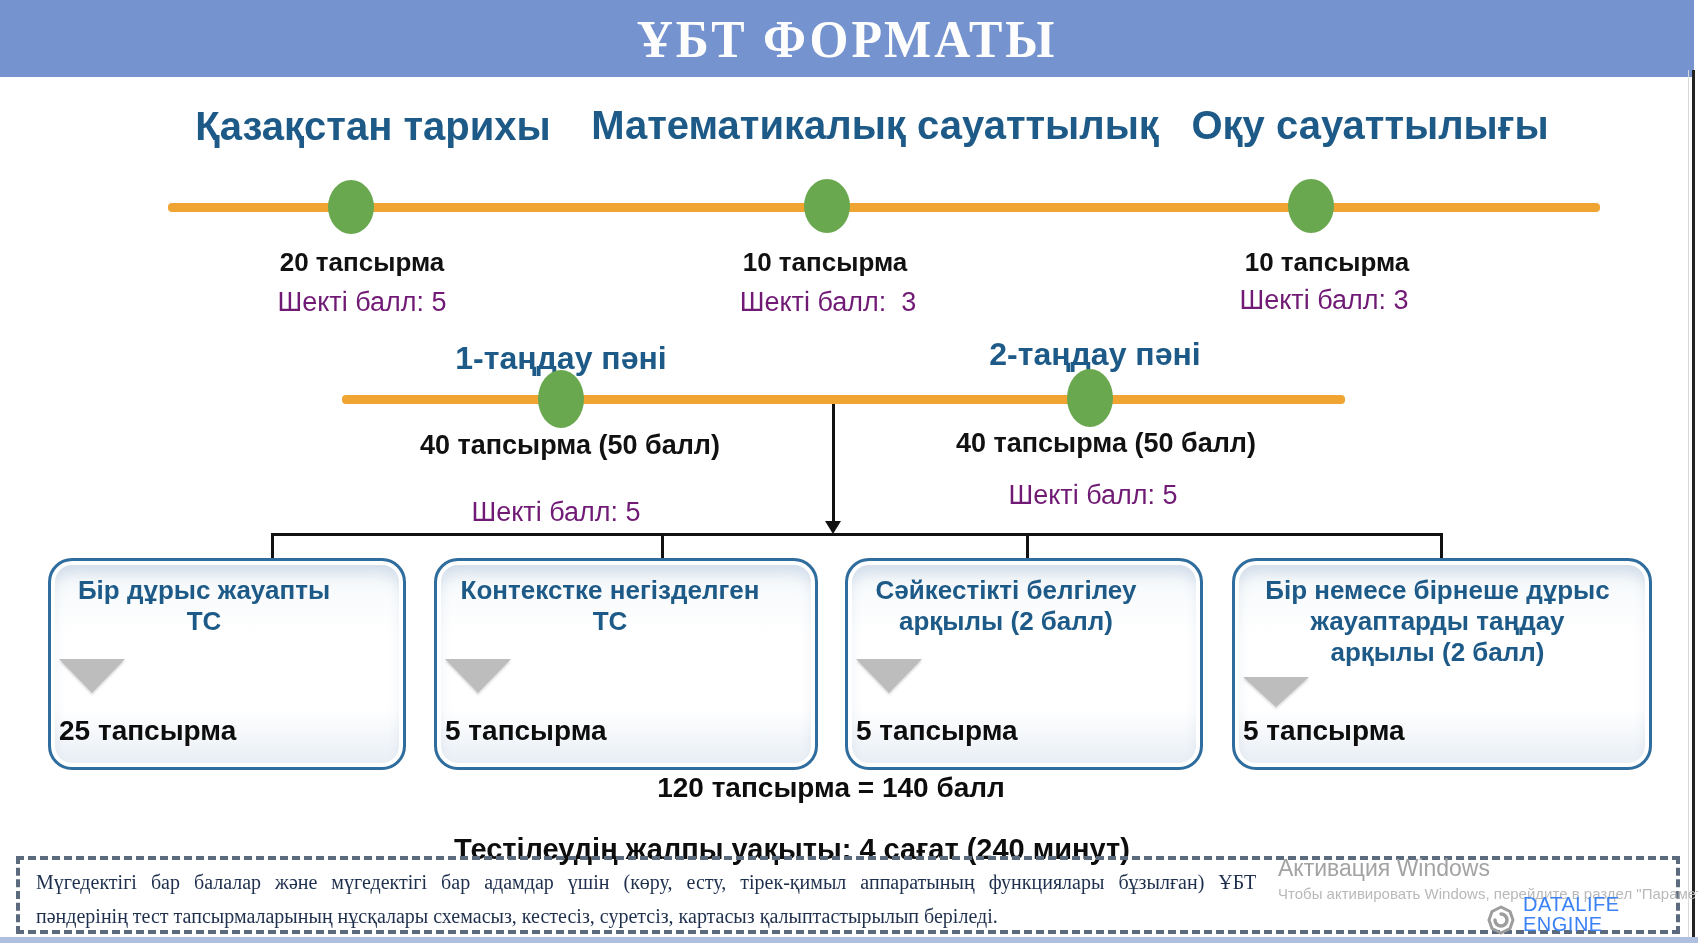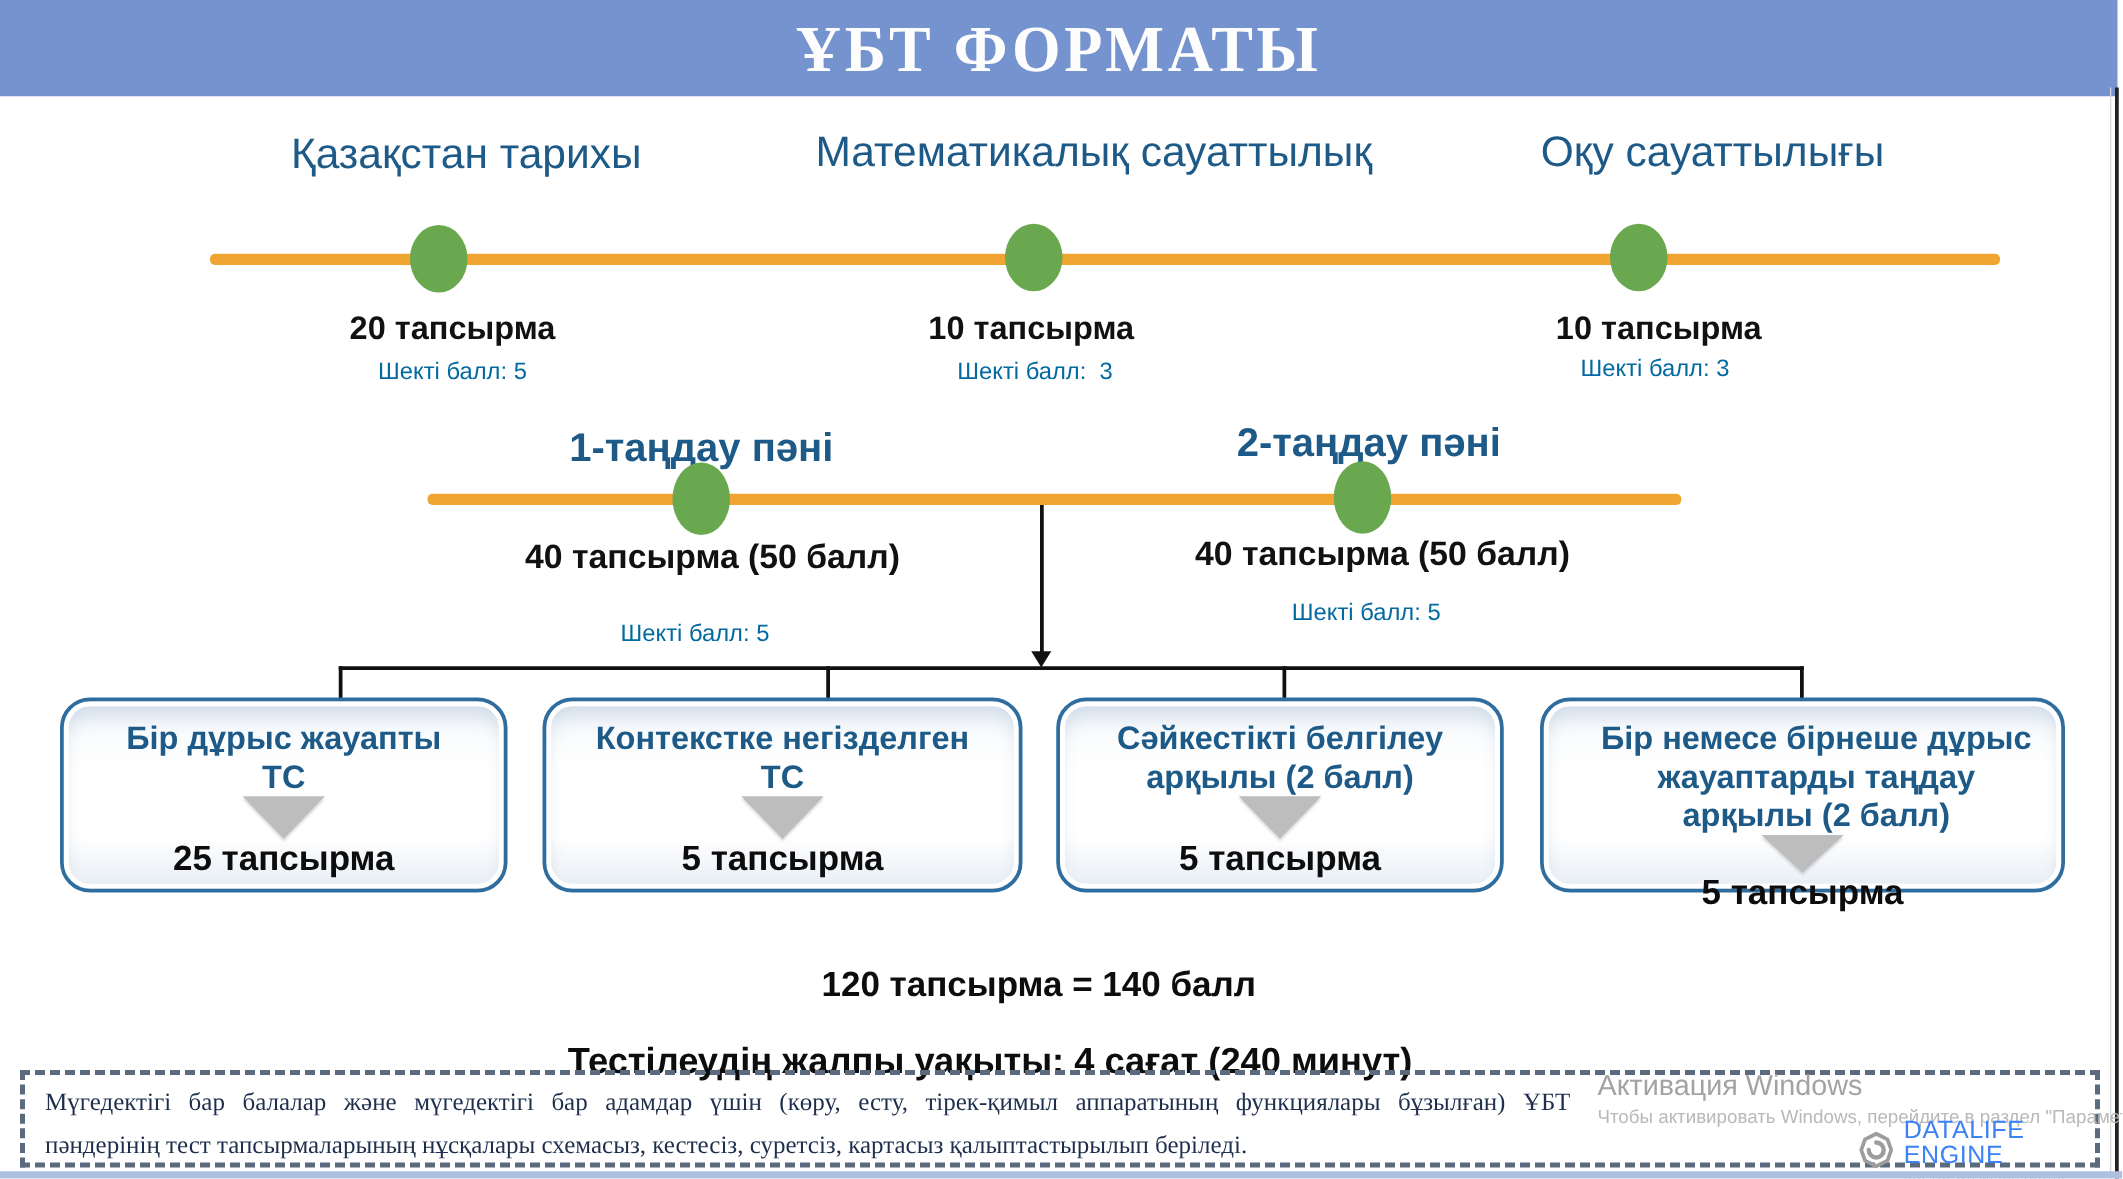--- a/index.html
+++ b/index.html
@@ -15,48 +15,48 @@
   .header-title{
     font-family:"Liberation Serif",serif;font-weight:bold;font-size:50px;
     color:#fdfdfd;letter-spacing:3px;transform:scaleY(1.05);
   }
   .right-edge{position:absolute;left:1692px;top:70px;width:3px;height:873px;background:#232323;}
   .right-edge-soft{position:absolute;left:1688px;top:70px;width:1px;height:873px;background:#d8d8d8;}
 
   
   .cx{position:absolute;transform:translateX(-50%);white-space:nowrap;}
 
-  .subject{font-size:34px;font-weight:normal;color:#1d5a87;}
+  .subject{font-size:40px;font-weight:bold;color:#1d5a87;}
   .subject2{font-size:32px;font-weight:bold;color:#1d5a87;}
   .tasks-label{font-size:26px;font-weight:bold;color:#111111;}
-  .thr-label{font-size:19px;color:#0369a1;white-space:pre;}
+  .thr-label{font-size:27px;color:#701a75;white-space:pre;}
 
   .orange-line{position:absolute;height:9px;background:#F0A432;border-radius:4px;}
   .green-dot{
     position:absolute;width:46px;height:54px;border-radius:50%;
     background:#6aa84f;transform:translate(-50%,-50%);
   }
 
   
   .black{background:#111111;}
   .vline{position:absolute;width:3px;}
   .hline{position:absolute;height:3px;}
   .arrow-down{
     position:absolute;width:0;height:0;transform:translateX(-50%);
     border-left:8px solid transparent;border-right:8px solid transparent;
     border-top:13px solid #111111;
   }
 
   
   .tbox{
-    position:absolute;top:558px;height:156px;box-sizing:border-box;
+    position:absolute;top:558px;height:212px;box-sizing:border-box;
     border:3px solid #2f6d9e;border-radius:24px;
     background:linear-gradient(180deg,#f3f7fa 0%,#ffffff 35%,#ffffff 72%,#e7edf4 100%);
     box-shadow:inset 0 0 0 4px #ffffff, inset 0 12px 14px rgba(130,160,195,.30);
-    display:flex;flex-direction:column;align-items:center;justify-content:space-between;
+    display:flex;flex-direction:column;justify-content:space-between;
     padding:14px 8px 20px;
   }
   .tbox-title{
     font-size:26px;line-height:31px;font-weight:bold;color:#1d5a87;text-align:center;
   }
   .tri-down{
     width:0;height:0;border-left:33px solid transparent;border-right:33px solid transparent;
     border-top:34px solid #bdbdbd;filter:drop-shadow(0 2px 1px rgba(0,0,0,.15));
   }
   .tbox-tasks{font-size:28px;font-weight:bold;color:#0d0d0d;}

